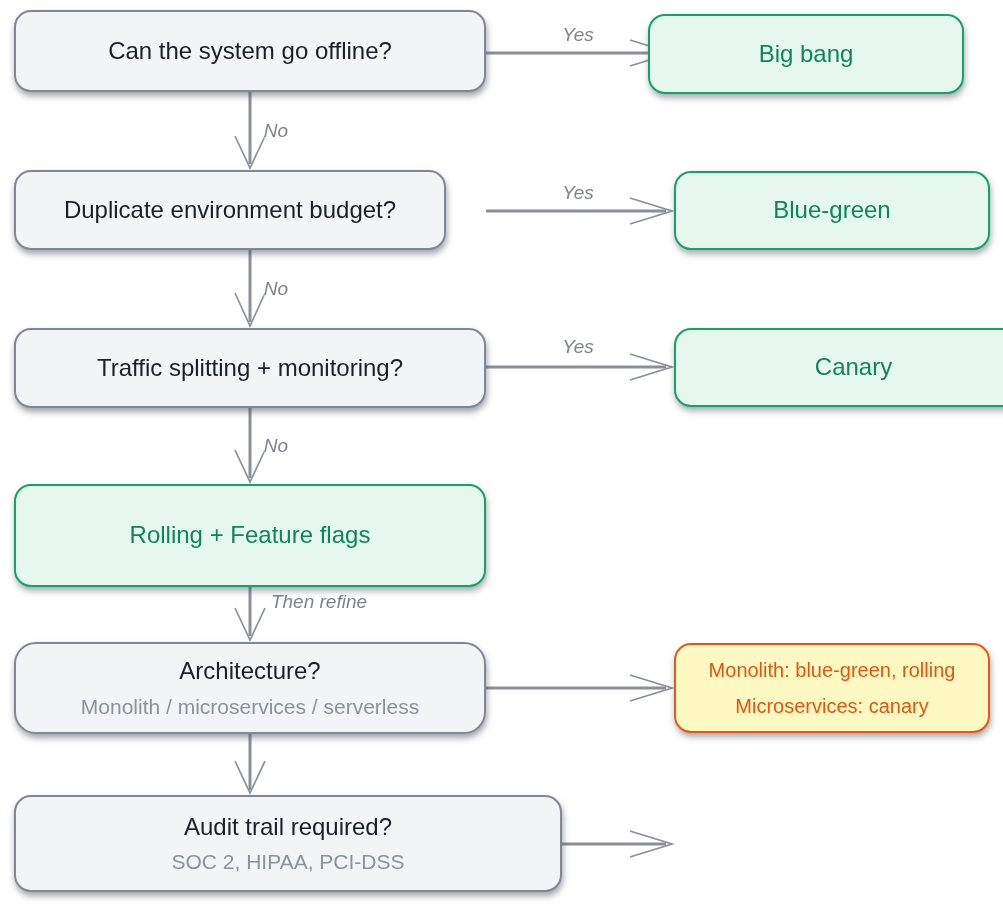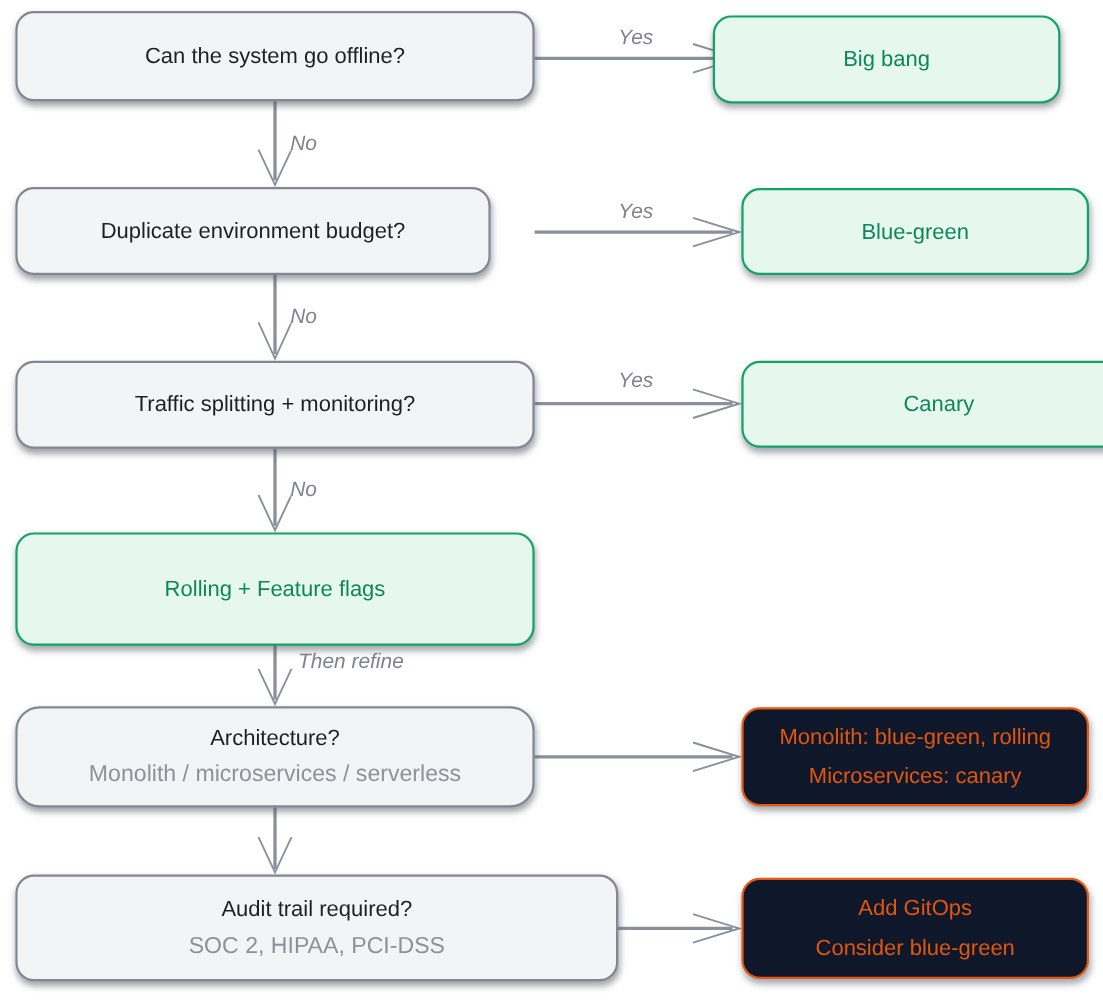--- a/index.html
+++ b/index.html
@@ -16,24 +16,24 @@
   }
   .q-node {
     background:#f3f4f6; border:2px solid #828893; color:#1b1f26;
     box-shadow:1px 4px 6px rgba(82,88,99,0.55);
   }
   .green-node {
     background:#e6f8ee; border:2px solid #13a268; color:#0d8659;
     box-shadow:1px 4px 6px rgba(82,88,99,0.5);
   }
   .orange-node {
-    background:#0f172a; border:2px solid #e45a14; color:#e2560f;
+    background:#fef9c3; border:2px solid #e45a14; color:#e2560f;
     box-shadow:1px 4px 6px rgba(82,88,99,0.5);
   }
-  .node-title { font-size:20px; line-height:1.2; }
+  .node-title { font-size:24px; line-height:1.2; }
   .green-node .node-title { color:#0d8659; }
   .node-subtitle { font-size:21px; color:#8c929b; margin-top:8px; line-height:1.2; }
   .outcome-line { font-size:20px; line-height:36px; }
   .edge-label {
     position:absolute; transform:translate(-50%,-50%);
     font-size:19px; color:#7e848e; white-space:nowrap;
     text-shadow:0 0 3px #ffffff, 0 0 3px #ffffff, 0 0 5px #ffffff;
     font-style:italic;
   }
   .shaft { stroke:#8a909a; stroke-width:3; fill:none; }
@@ -133,18 +133,14 @@
 
   <div class="node green-node" style="left:674px; top:328px; width:359px; height:79px;">
     <div class="node-title">Canary</div>
   </div>
 
   <div class="node orange-node" style="left:674px; top:643px; width:316px; height:90px;">
     <div class="outcome-line">Monolith: blue-green, rolling</div>
     <div class="outcome-line">Microservices: canary</div>
   </div>
 
-  <div class="node orange-node" style="left:674px; top:798px; width:316px; height:92px;">
-    <div class="outcome-line">Add GitOps</div>
-    <div class="outcome-line">Consider blue-green</div>
-  </div>
 
 </div>
 
 </body></html>

